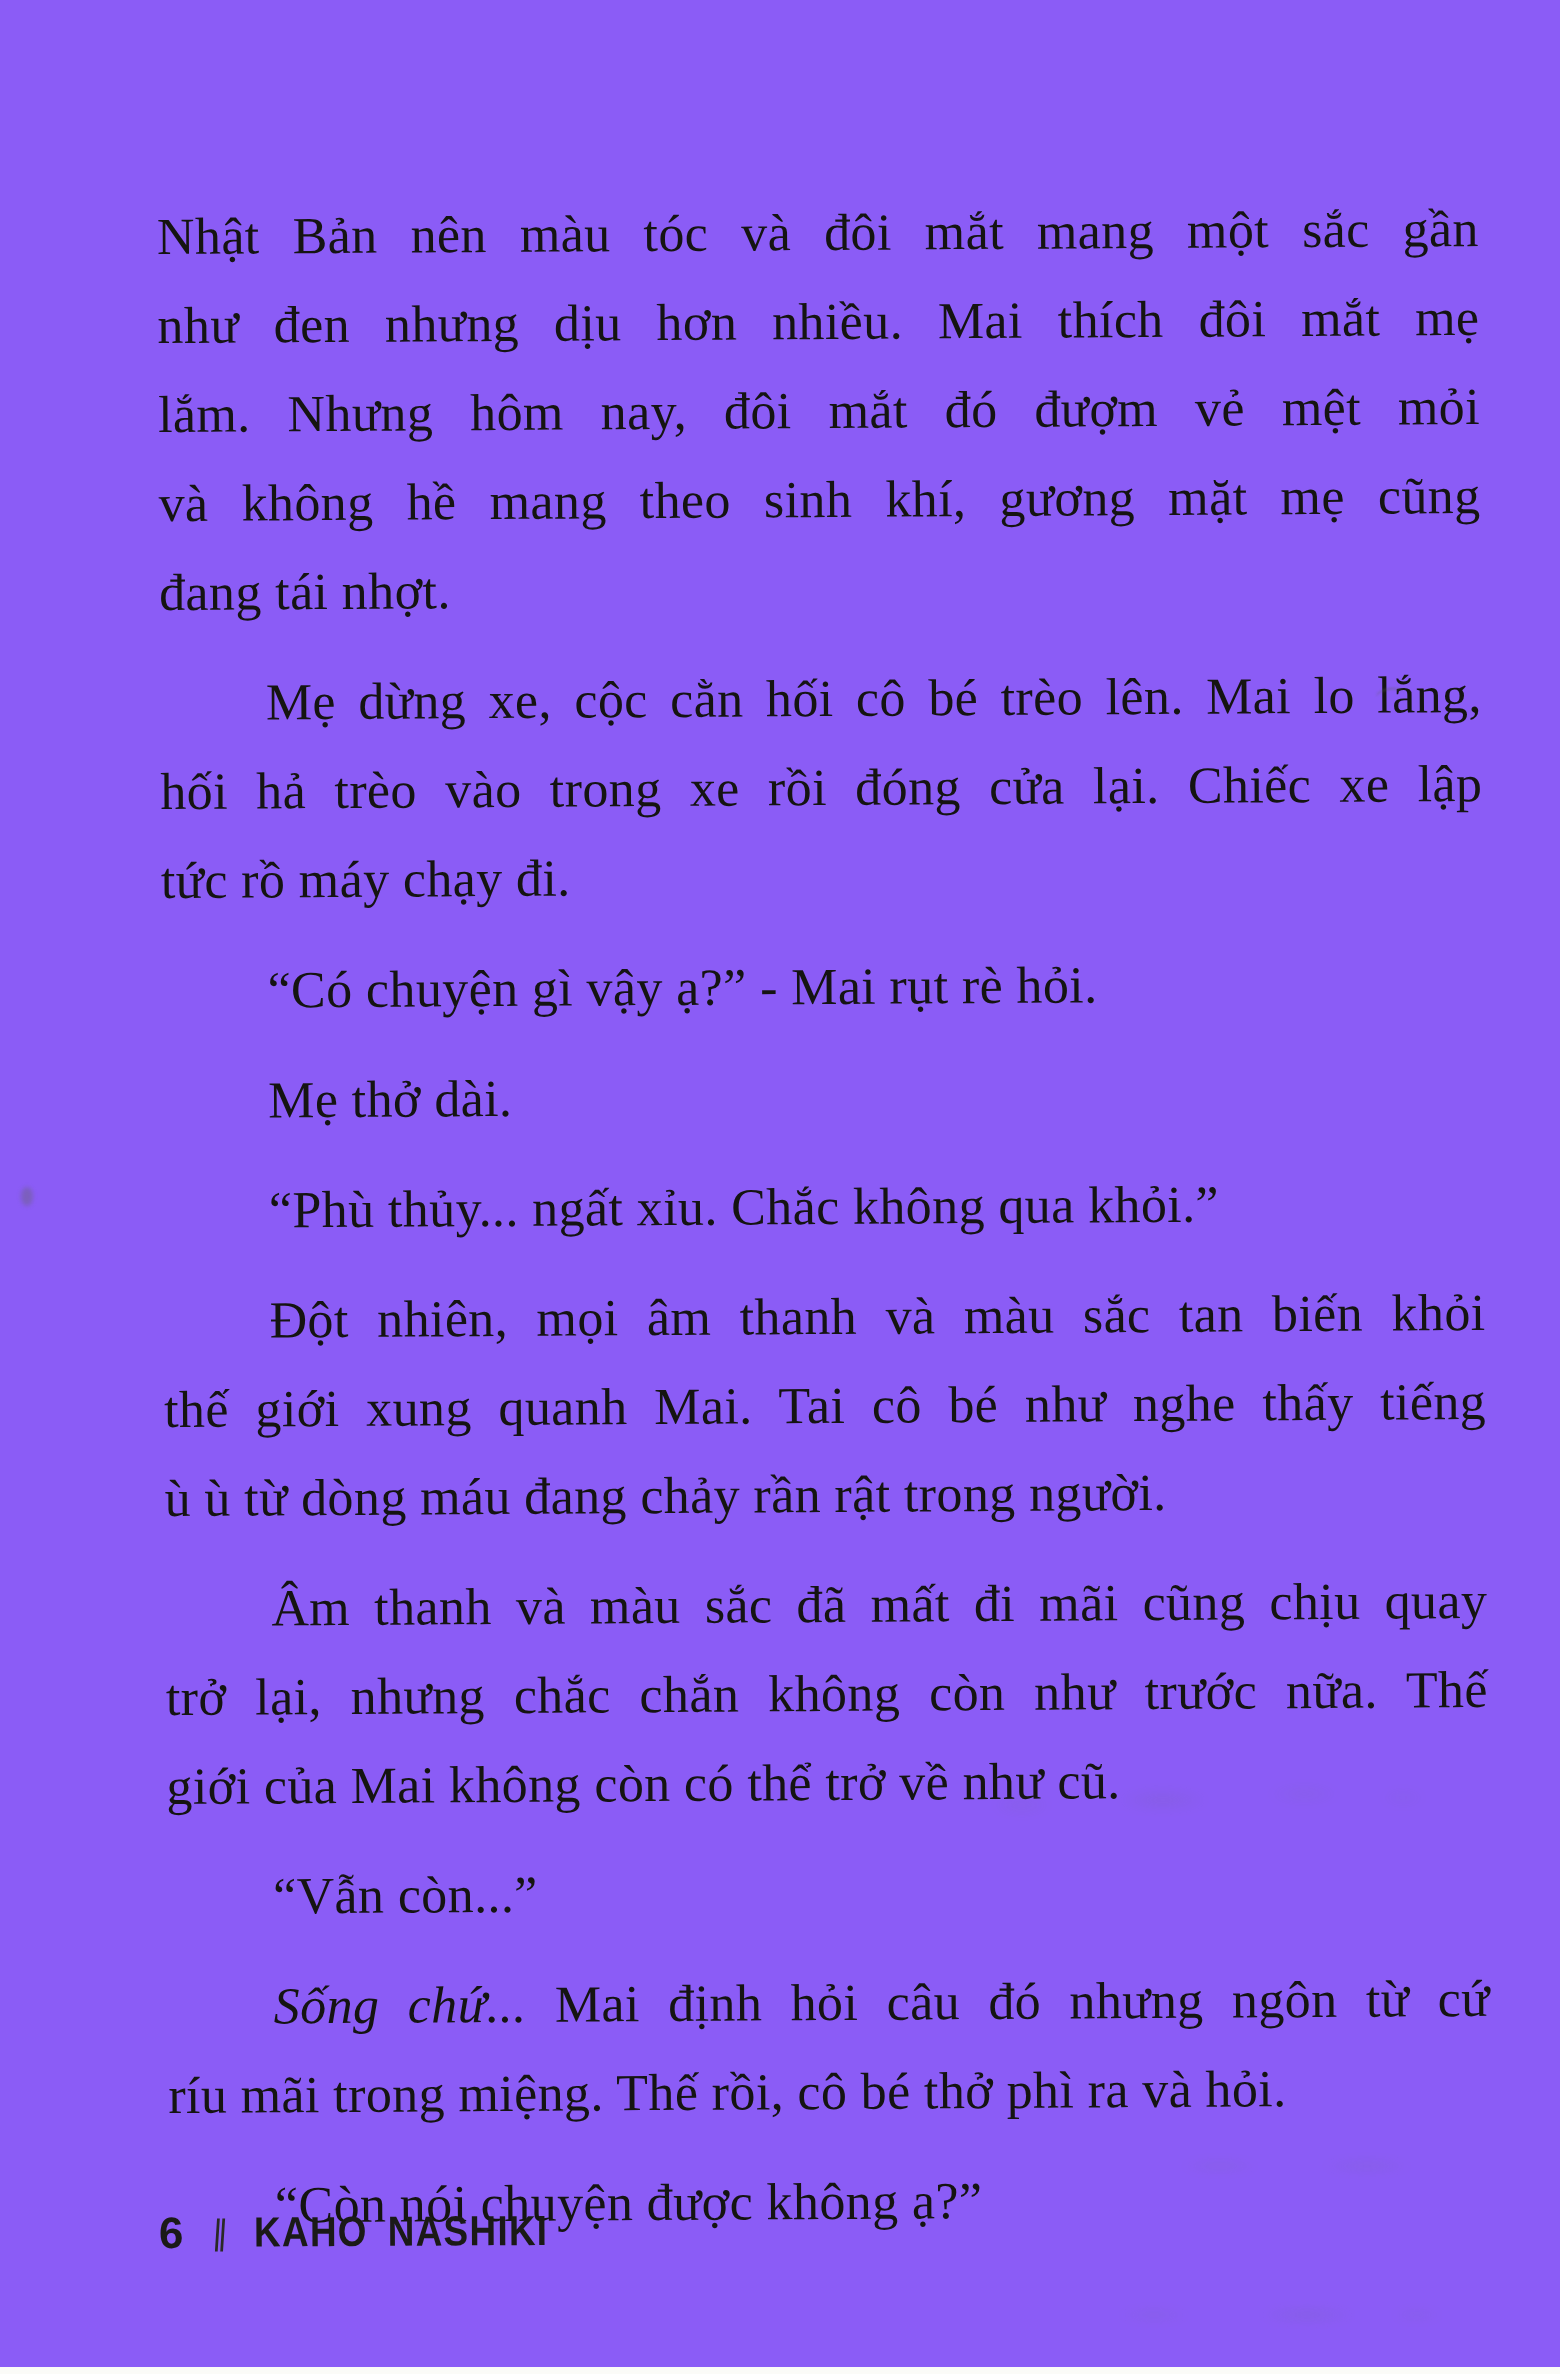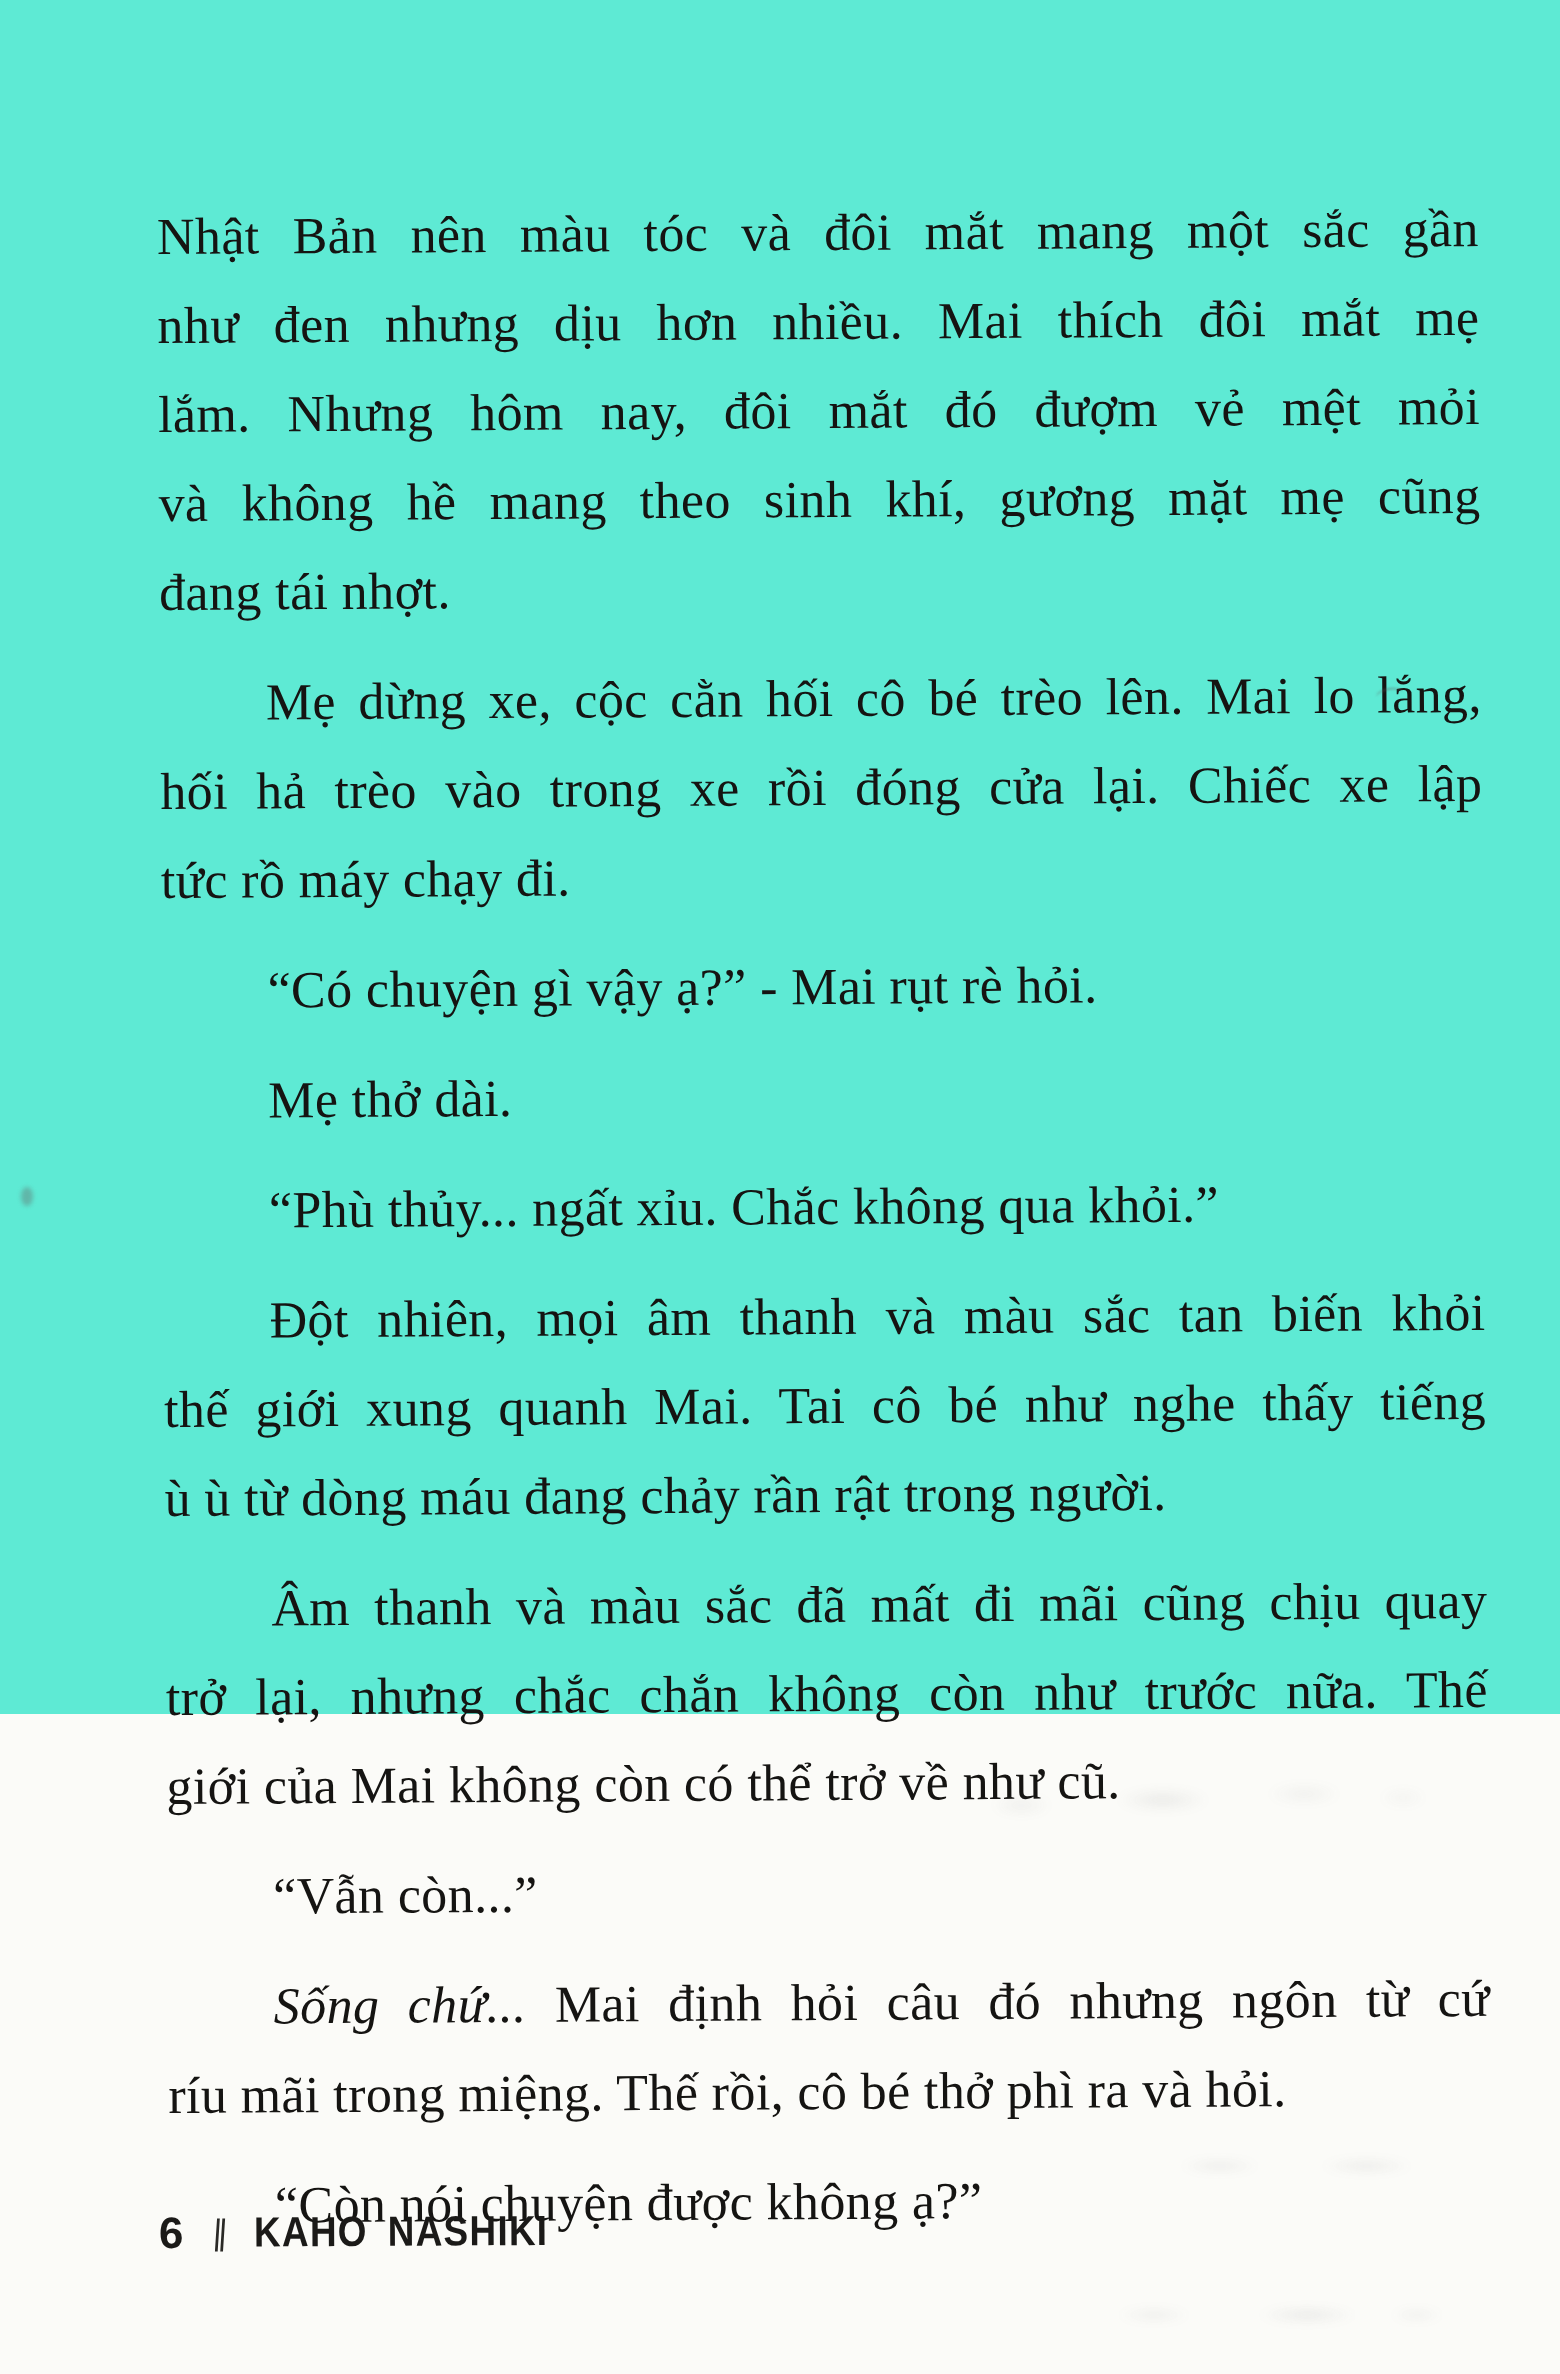--- a/index.html
+++ b/index.html
@@ -3,21 +3,21 @@
 <meta charset="utf-8">
 <style>
   html,body{margin:0;padding:0}
   body{
     width:1560px;height:2375px;
     background:#fbfbf8;
     font-family:"Liberation Serif", serif;
     color:#151412;
     overflow:hidden;
   }
-  .page{position:relative;width:1560px;height:1714px;background:#5eead4}
+  .page{position:relative;width:1560px;height:2367px;background:#8b5cf6}
   .text-block{
     position:absolute;left:163px;top:188px;width:1322px;
     transform:rotate(-0.35deg);
     transform-origin:50% 50%;
   }
   .paragraph{margin:0 0 21px 0}
   .line{
     font-size:52px;
     line-height:89px;
     text-align:justify;

